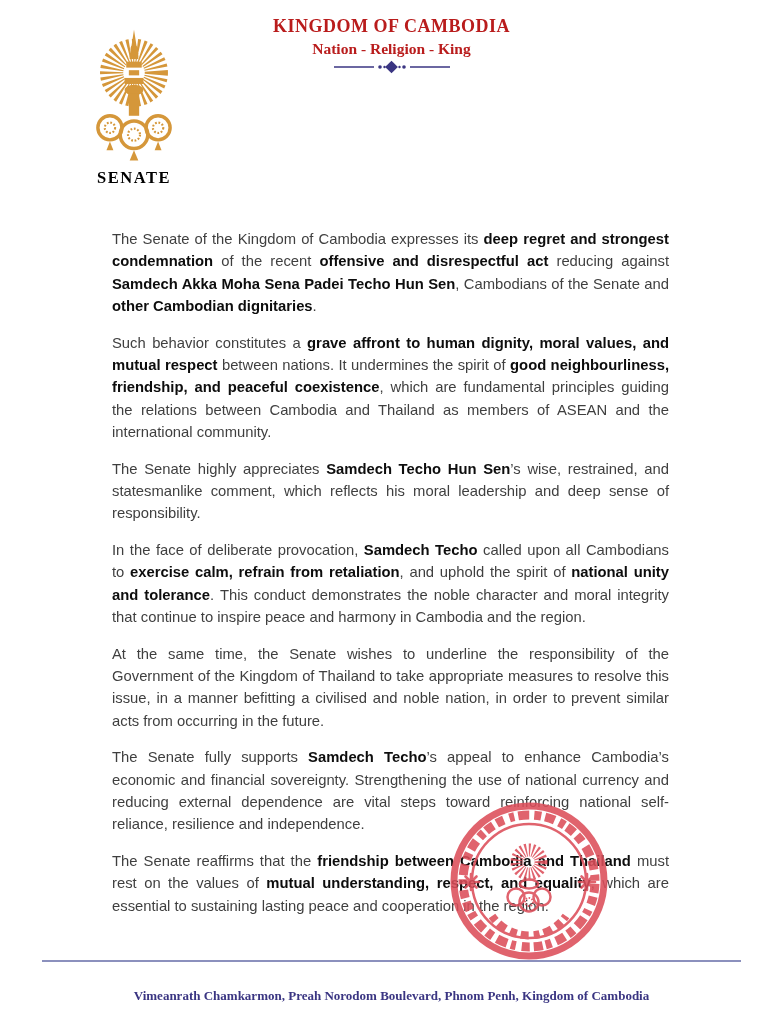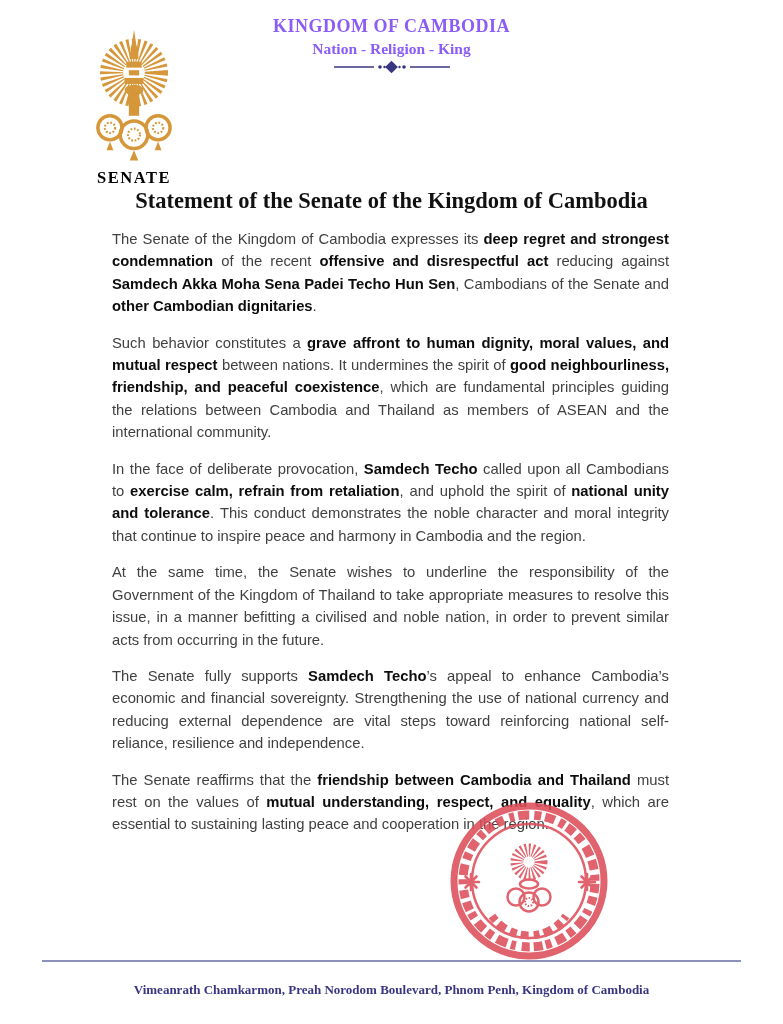--- a/index.html
+++ b/index.html
@@ -13,21 +13,21 @@
     font-family: "Liberation Sans", sans-serif;
   }
 
   
   .letterhead-center {
     position: absolute;
     top: 16px;
     left: 0;
     width: 100%;
     text-align: center;
-    color: #8b5cf6;
+    color: #b91c1c;
     font-family: "Liberation Serif", "DejaVu Serif", serif;
     font-weight: bold;
   }
   .kingdom-title { font-size: 18px; letter-spacing: 0.5px; }
   .motto { font-size: 15.5px; margin-top: 3px; }
   .ornament { margin-top: 2px; line-height: 0; }
 
   .emblem-wrap {
     position: absolute;
     top: 28px;
@@ -87,21 +87,21 @@
     opacity: 0.88;
   }
 
   
   .footer {
     position: absolute;
     top: 960px;
     left: 42px;
     right: 42px;
     border-top: 2px solid #8b90bd;
-    padding-top: 18px;
+    padding-top: 24px;
     text-align: center;
     color: #3a3582;
     font-family: "Liberation Serif", "DejaVu Serif", serif;
     font-weight: bold;
     font-size: 13px;
     line-height: 20px;
   }
 </style>
 </head>
 <body>
@@ -146,25 +146,25 @@
         <line x1="78" y1="7" x2="118" y2="7" stroke="#3a3582" stroke-width="1.6"></line>
         <circle cx="48" cy="7" r="1.8" fill="#3a3582"></circle>
         <circle cx="72" cy="7" r="1.8" fill="#3a3582"></circle>
         <rect x="55" y="2.5" width="9" height="9" transform="rotate(45 59.5 7)" fill="#3a3582"></rect>
         <circle cx="52.5" cy="7" r="1.2" fill="#3a3582"></circle>
         <circle cx="67.5" cy="7" r="1.2" fill="#3a3582"></circle>
       </svg>
     </div>
   </div>
 
-  <div class="doc-title">Statement of the Senate of the Kingdom of Cambodia</div>
 
   <div class="doc-body">
       <p><span>The Senate of the Kingdom of Cambodia expresses its </span><b>deep regret and strongest condemnation</b><span> of the recent </span><b>offensive and disrespectful act</b><span> reducing against </span><b>Samdech Akka Moha Sena Padei Techo Hun Sen</b><span>, Cambodians of the Senate and </span><b>other Cambodian dignitaries</b><span>.</span></p>
       <p><span>Such behavior constitutes a </span><b>grave affront to human dignity, moral values, and mutual respect</b><span> between nations. It undermines the spirit of </span><b>good neighbourliness, friendship, and peaceful coexistence</b><span>, which are fundamental principles guiding the relations between Cambodia and Thailand as members of ASEAN and the international community.</span></p>
+      <p><span>The Senate highly appreciates </span><b>Samdech Techo Hun Sen</b><span>’s wise, restrained, and statesmanlike comment, which reflects his moral leadership and deep sense of responsibility.</span></p>
       <p><span>In the face of deliberate provocation, </span><b>Samdech Techo</b><span> called upon all Cambodians to </span><b>exercise calm, refrain from retaliation</b><span>, and uphold the spirit of </span><b>national unity and tolerance</b><span>. This conduct demonstrates the noble character and moral integrity that continue to inspire peace and harmony in Cambodia and the region.</span></p>
       <p><span>At the same time, the Senate wishes to underline the responsibility of the Government of the Kingdom of Thailand to take appropriate measures to resolve this issue, in a manner befitting a civilised and noble nation, in order to prevent similar acts from occurring in the future.</span></p>
       <p><span>The Senate fully supports </span><b>Samdech Techo</b><span>’s appeal to enhance Cambodia’s economic and financial sovereignty. Strengthening the use of national currency and reducing external dependence are vital steps toward reinforcing national self-reliance, resilience and independence.</span></p>
       <p><span>The Senate reaffirms that the </span><b>friendship between Cambodia and Thailand</b><span> must rest on the values of </span><b>mutual understanding, respect, and equality</b><span>, which are essential to sustaining lasting peace and cooperation in the region.</span></p>
     </div>
 
 
   <div class="seal-wrap">
     <svg width="166" height="166" viewBox="0 0 166 166" xmlns="http://www.w3.org/2000/svg">
       <g stroke="#dc4e5a" fill="none">

